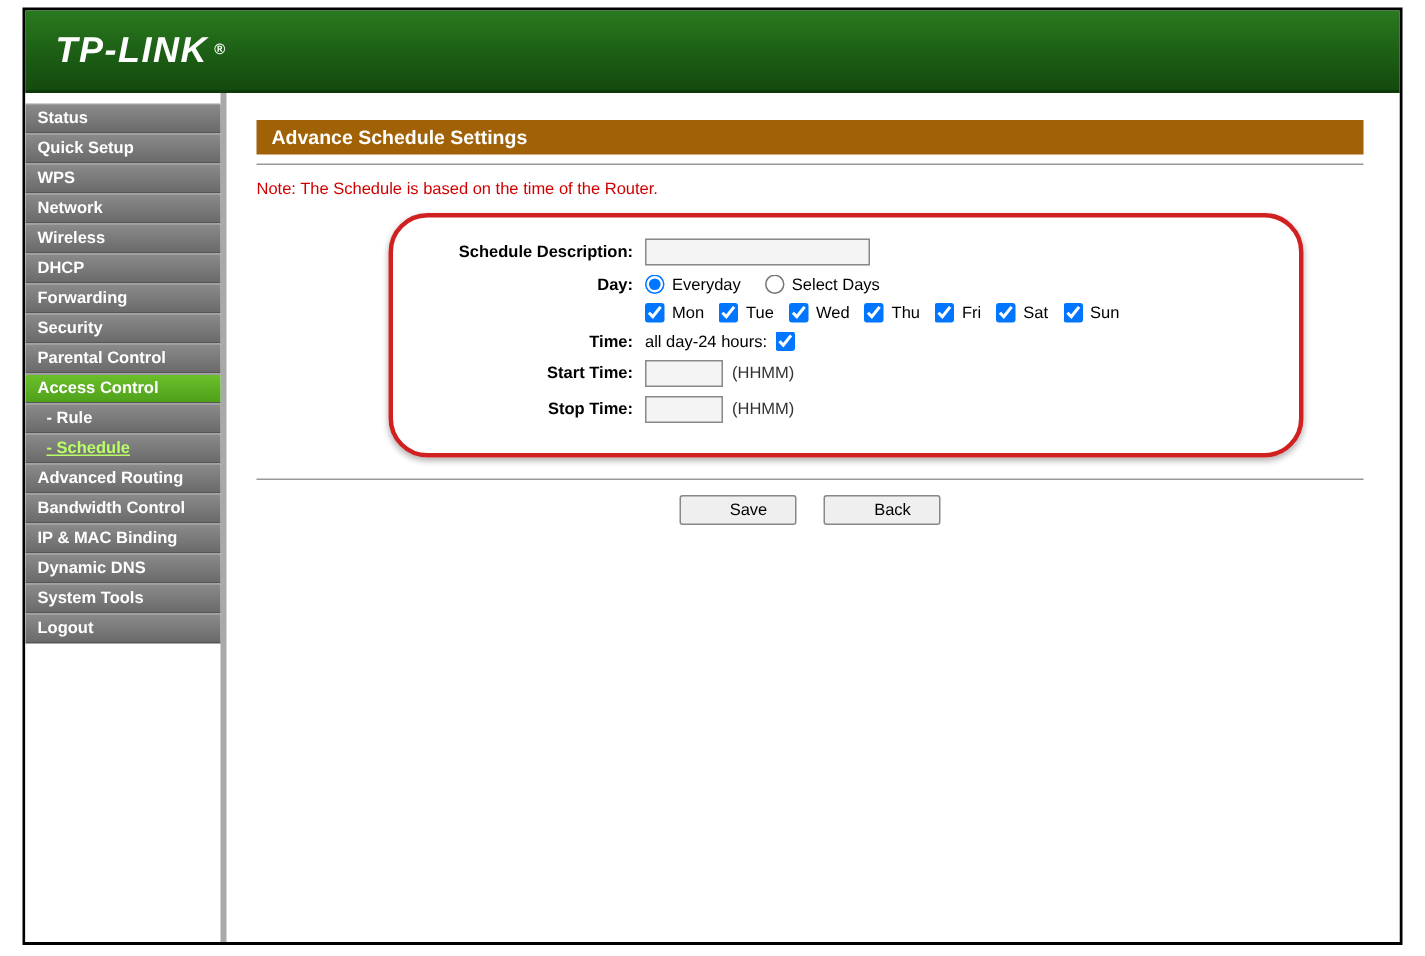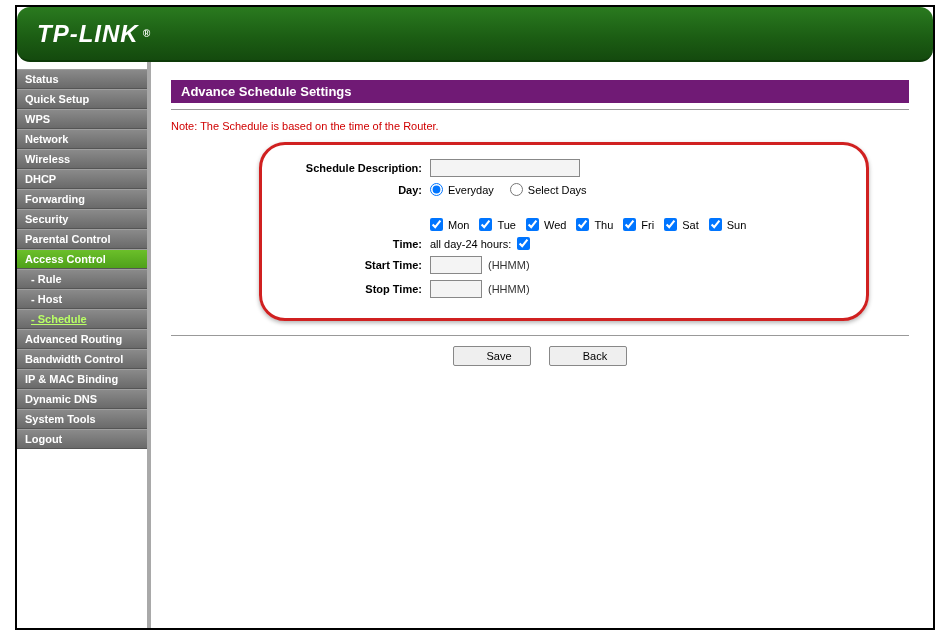--- a/index.html
+++ b/index.html
@@ -19,21 +19,20 @@
     display: flex;
     flex-direction: column;
   }
   .header {
     height: 55px;
     background: linear-gradient(#2a7a1f, #1b5c13 60%, #144a0e);
     display: flex;
     align-items: center;
     padding-left: 20px;
     border-bottom: 2px solid #0d3a08;
-    border-radius: 13px;
   }
   .logo {
     color: #fff;
     font-weight: bold;
     font-style: italic;
     font-size: 24px;
     letter-spacing: 1px;
     display: flex;
     align-items: center;
     gap: 2px;
@@ -74,21 +73,21 @@
   .menu-item.active-sub {
     color: #b9ff66;
     text-decoration: underline;
   }
   .main {
     flex: 1;
     padding: 18px 24px 0 20px;
     position: relative;
   }
   .section-title-bar {
-    background: #701a75;
+    background: #a16207;
     color: #fff;
     font-weight: bold;
     font-size: 13px;
     padding: 4px 10px;
     margin-bottom: 6px;
   }
   hr.sep {
     border: none;
     border-top: 1px solid #999;
     margin: 4px 0 10px 0;
@@ -132,21 +131,21 @@
     width: 150px;
     font-size: 11px;
     padding: 0 3px;
     background: #f4f4f4;
   }
   input[type="text"].short { width: 52px; }
   input[type="checkbox"], input[type="radio"] {
     margin: 0 2px 0 0;
     vertical-align: middle;
   }
-  .day-grid { display: flex; gap: 10px; flex-wrap: wrap; margin-top: 16px; }
+  .day-grid { display: flex; gap: 10px; flex-wrap: wrap; }
   .day-grid label, .radio-row label, .chk-row label {
     font-size: 11px;
     display: inline-flex;
     align-items: center;
     gap: 3px;
   }
   .hint { font-size: 11px; color: #333; }
   .btn-row {
     display: flex;
     justify-content: center;
@@ -182,21 +181,20 @@
         <div class="menu-item">Quick Setup</div>
         <div class="menu-item">WPS</div>
         <div class="menu-item">Network</div>
         <div class="menu-item">Wireless</div>
         <div class="menu-item">DHCP</div>
         <div class="menu-item">Forwarding</div>
         <div class="menu-item">Security</div>
         <div class="menu-item">Parental Control</div>
         <div class="menu-item active-cat">Access Control</div>
         <div class="menu-item sub">- Rule</div>
-        <div class="menu-item sub">- Host</div>
         <div class="menu-item sub active-sub">- Schedule</div>
         <div class="menu-item">Advanced Routing</div>
         <div class="menu-item">Bandwidth Control</div>
         <div class="menu-item">IP &amp; MAC Binding</div>
         <div class="menu-item">Dynamic DNS</div>
         <div class="menu-item">System Tools</div>
         <div class="menu-item">Logout</div>
       </div>
 
     <div class="main">

